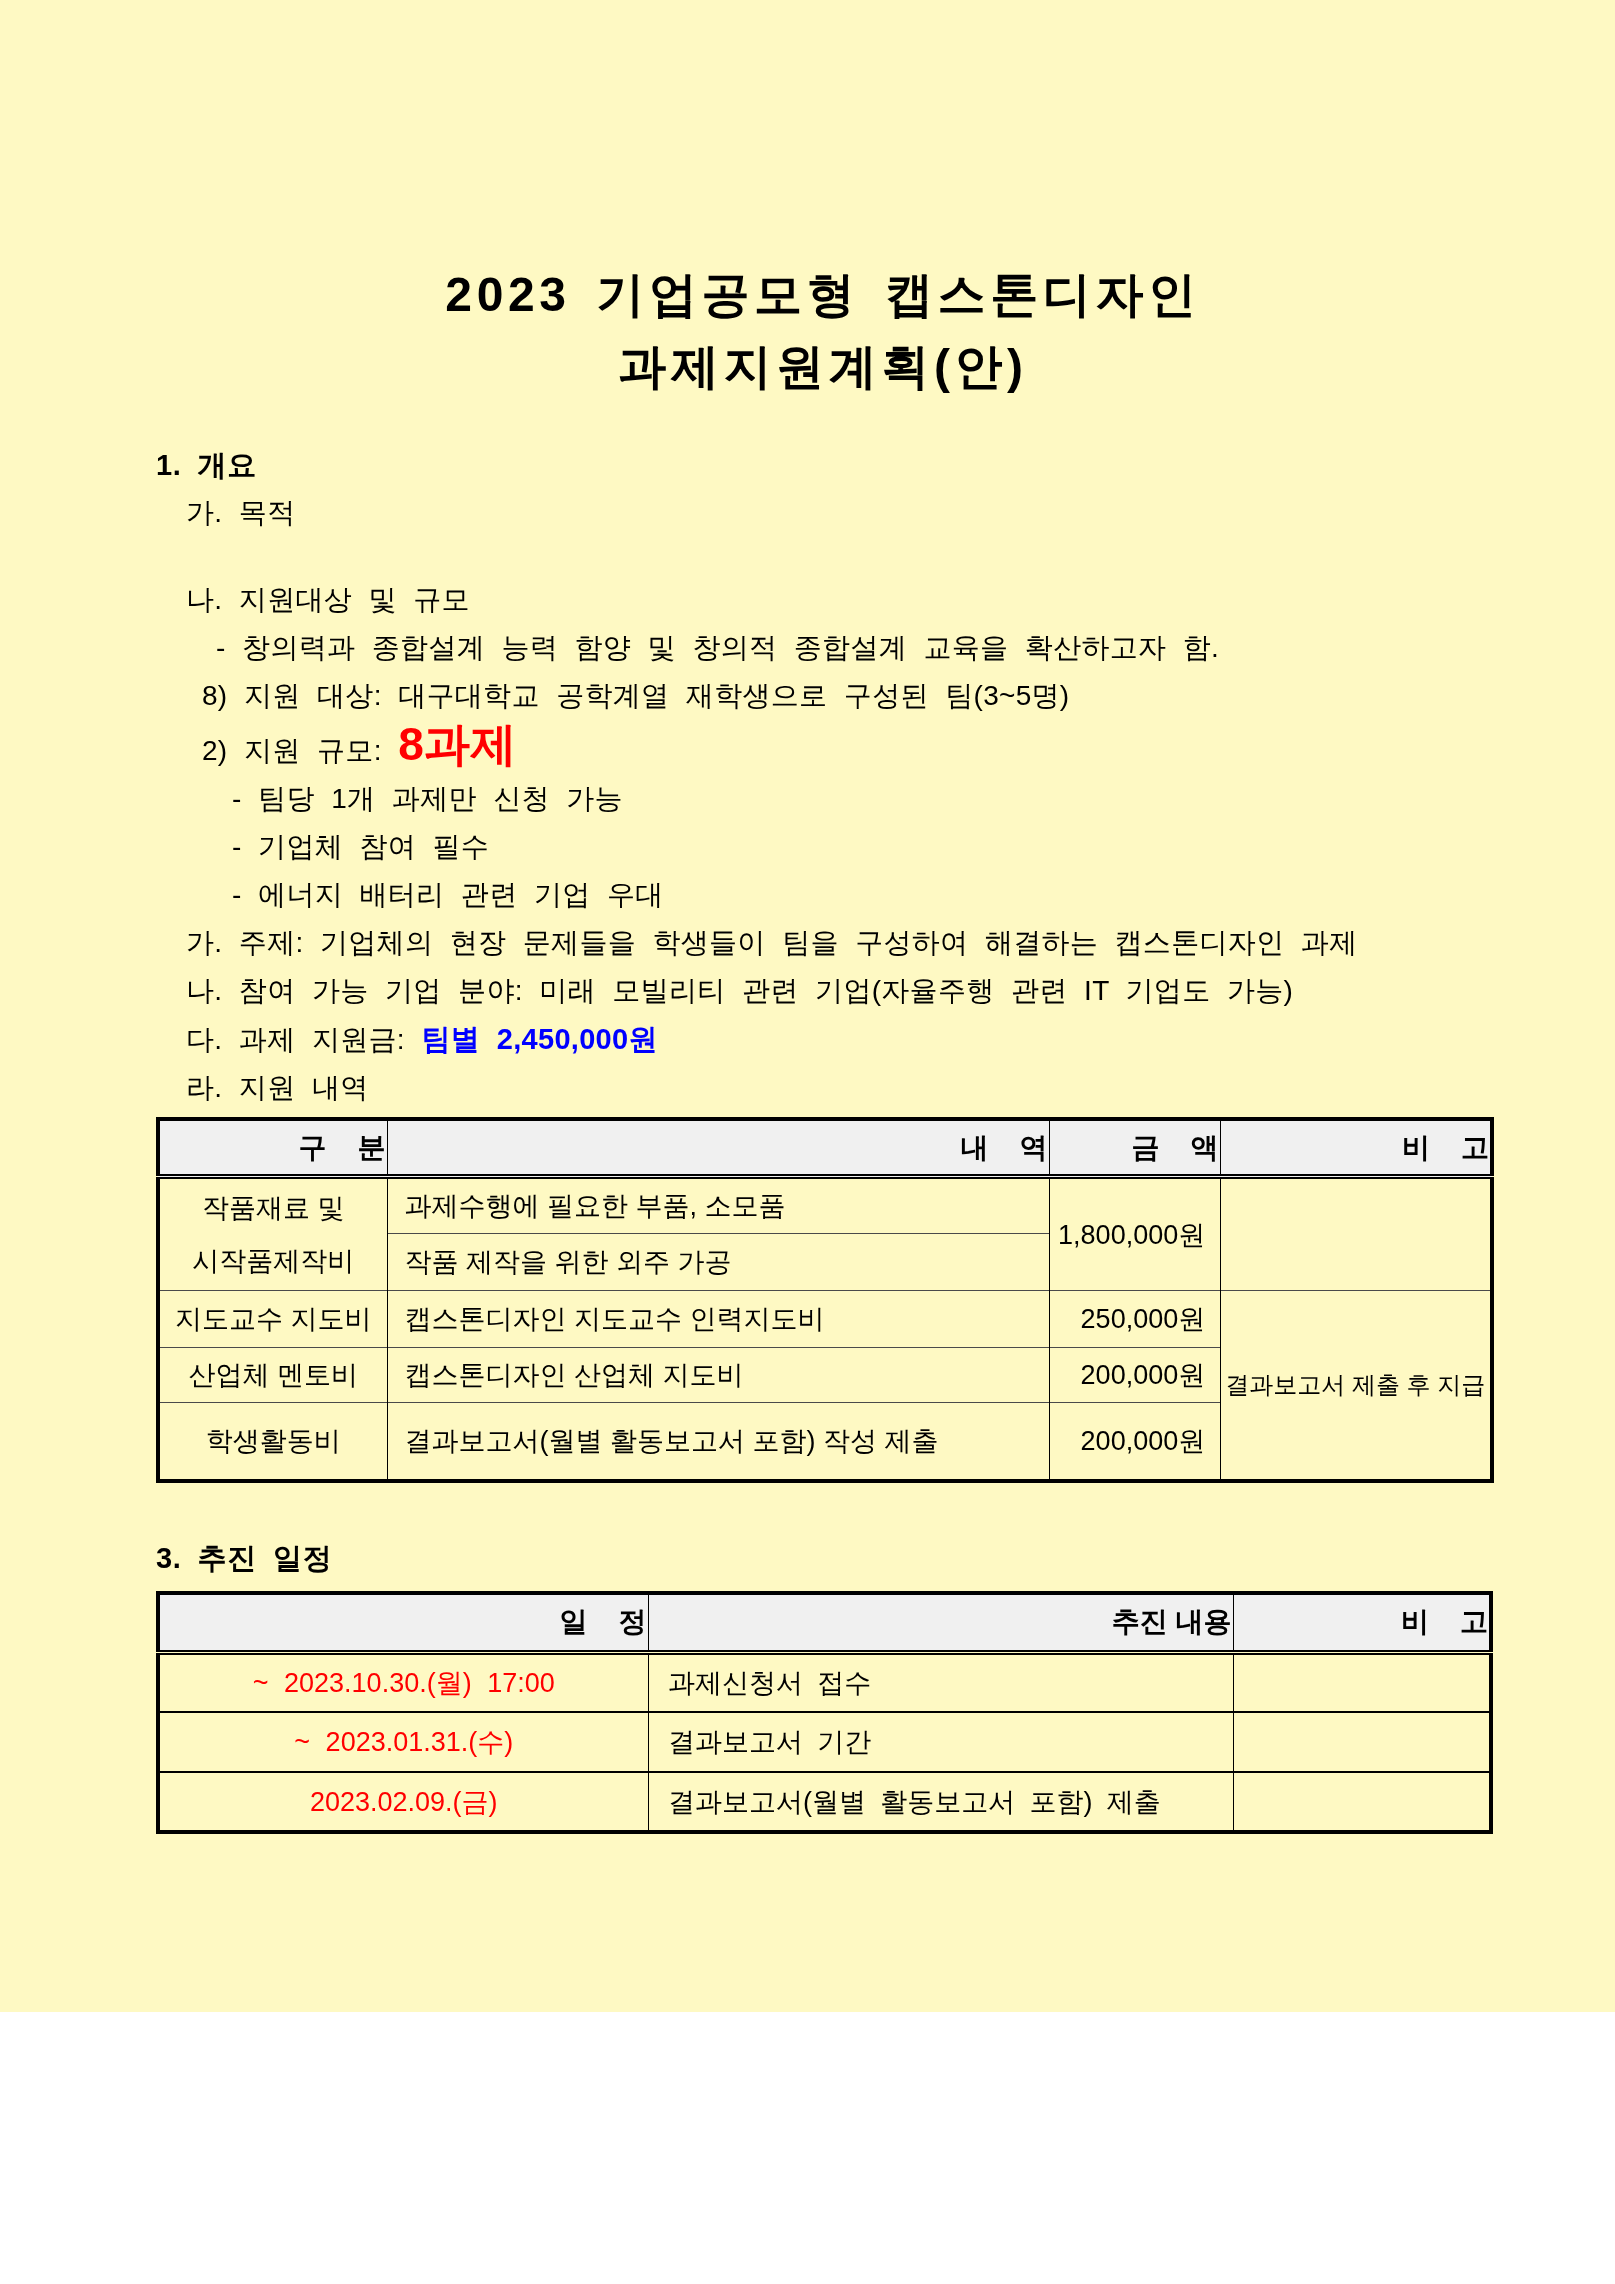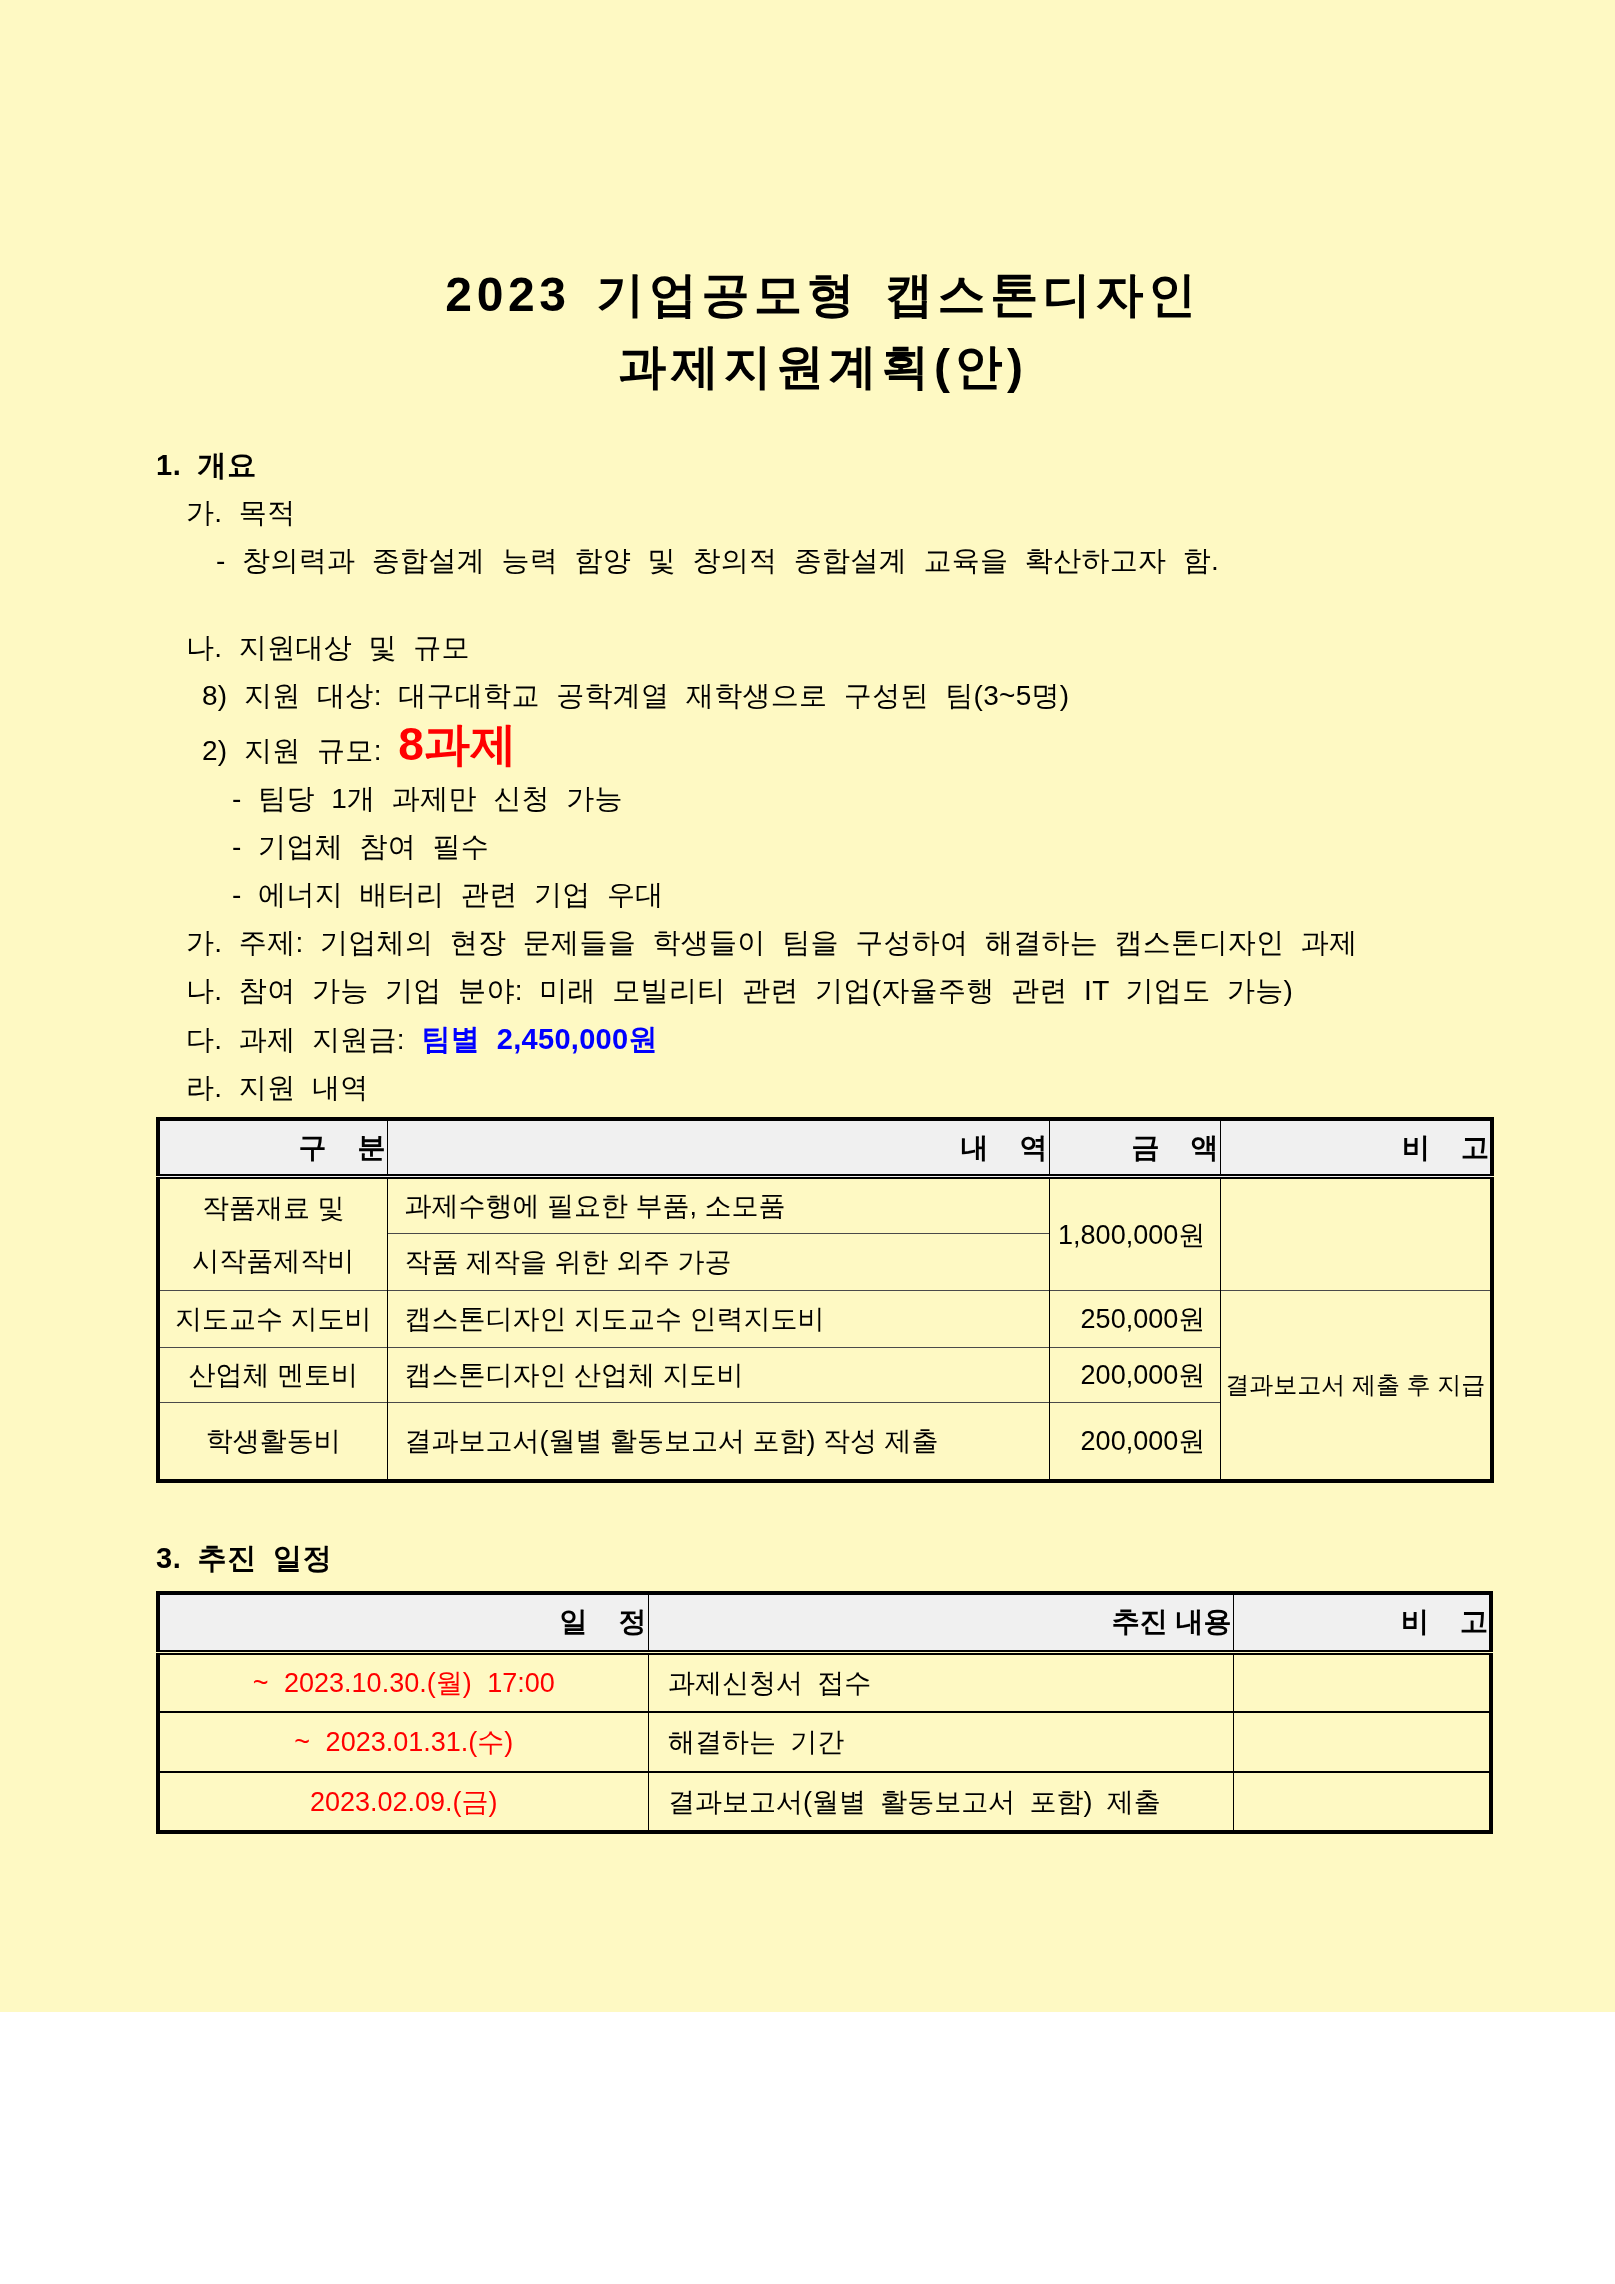--- a/index.html
+++ b/index.html
@@ -67,22 +67,22 @@
 <div class="page">
   <div class="content">
 
     <h1 class="title">
       <span class="title-line">2023 기업공모형 캡스톤디자인</span>
       <span class="title-line">과제지원계획(안)</span>
     </h1>
 
     <div class="h2 mt-sec1">1. 개요</div>
     <div class="line ind1">가. 목적</div>
+    <div class="line ind1 mt-gap">나. 지원대상 및 규모</div>
     <div class="line ind2">- 창의력과 종합설계 능력 함양 및 창의적 종합설계 교육을 확산하고자 함.</div>
-    <div class="line ind1 mt-gap">나. 지원대상 및 규모</div>
     <div class="line ind1b">8) 지원 대상: 대구대학교 공학계열 재학생으로 구성된 팀(3~5명)</div>
     <div class="line ind1b">
       <span>2) 지원 규모: </span><span class="red-big">8과제</span>
     </div>
     <div class="line ind2b">- 팀당 1개 과제만 신청 가능</div>
     <div class="line ind2b">- 기업체 참여 필수</div>
     <div class="line ind2b">- 에너지 배터리 관련 기업 우대</div>
 
     <div class="line ind1">가. 주제: 기업체의 현장 문제들을 학생들이 팀을 구성하여 해결하는 캡스톤디자인 과제</div>
     <div class="line ind1">나. 참여 가능 기업 분야: 미래 모빌리티 관련 기업(자율주행 관련 IT 기업도 가능)</div>
@@ -154,21 +154,21 @@
         </tr>
       </thead>
       <tbody>
         <tr style="height:60px">
           <td class="date">~ 2023.10.30.(월) 17:00</td>
           <td class="cont">과제신청서 접수</td>
           <td class="note2"></td>
         </tr>
         <tr style="height:60px">
           <td class="date">~ 2023.01.31.(수)</td>
-          <td class="cont">해결하는 기간</td>
+          <td class="cont">결과보고서 기간</td>
           <td class="note2"></td>
         </tr>
         <tr style="height:60px">
           <td class="date">2023.02.09.(금)</td>
           <td class="cont">결과보고서(월별 활동보고서 포함) 제출</td>
           <td class="note2"></td>
         </tr>
       </tbody>
     </table>
 

